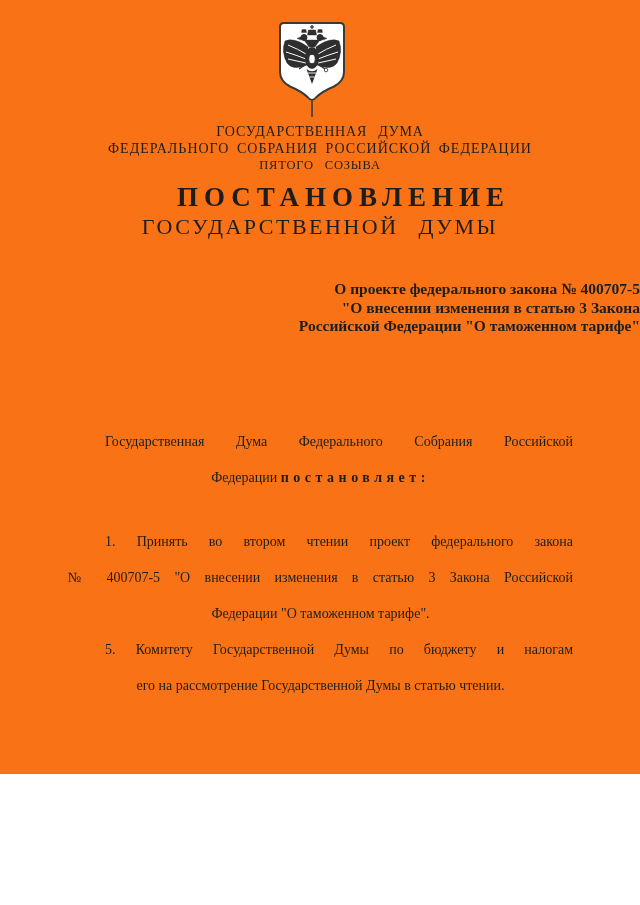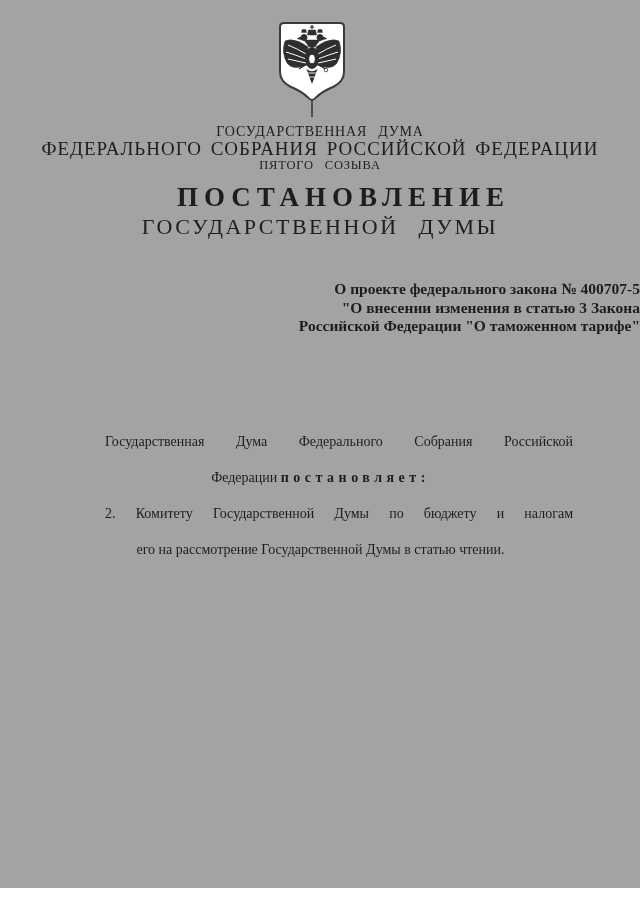--- a/index.html
+++ b/index.html
@@ -1,28 +1,28 @@
 <!DOCTYPE html>
 <html><head>
 <meta charset="utf-8">
 <style>
   html, body { margin:0; padding:0; }
   body {
     width:640px; height:905px; background:#ffffff;
     font-family:"Liberation Serif", serif; color:#1d1d1d;
   }
-  .page { position:relative; width:640px; height:888px; background:#a3a3a3; overflow:hidden; }
+  .page { position:relative; width:640px; height:774px; background:#f97316; overflow:hidden; }
 
   
   .crest { position:absolute; left:276px; top:20px; width:72px; height:99px; }
 
   
   .org { position:absolute; left:0; top:124px; width:640px; text-align:center; }
   .org-l1 { font-size:14px; line-height:16px; letter-spacing:0.8px; word-spacing:7px; }
-  .org-l2 { font-size:19px; line-height:17px; letter-spacing:1px;  word-spacing:3px; }
+  .org-l2 { font-size:14px; line-height:17px; letter-spacing:1px;  word-spacing:3px; }
   .org-l3 { font-size:12.5px; line-height:17px; letter-spacing:0.8px; word-spacing:7px; }
 
   
   .title { position:absolute; left:0; top:182px; width:640px; text-align:center; }
   .title-main { font-size:27px; font-weight:bold; letter-spacing:6px; line-height:30px;margin-left:47px; }
   .title-sub  { font-size:22px; font-weight:normal; letter-spacing:2.5px; word-spacing:12px; line-height:27px; margin-top:1px; }
 
   
   .subject { position:absolute; left:0; top:280px; width:640px; text-align:center; font-weight:bold; font-size:15.5px; }
   .subject .sline { line-height:18.5px;text-align:right; }
@@ -111,21 +111,26 @@
     <div class="sline">Российской Федерации "О таможенном тарифе"</div>
   </div>
 
   <div class="docbody">
 
     <div>
       <div class="bl just indent">Государственная Дума Федерального Собрания Российской</div>
       <div class="bl"><span>Федерации </span><span class="em-spaced">постановляет:</span></div>
     </div>
 
+    <div class="gap-before">
+      <div class="bl just indent">1. Принять во втором чтении проект федерального закона</div>
+      <div class="bl just">№ 400707-5 "О внесении изменения в статью 3 Закона Российской</div>
+      <div class="bl">Федерации "О таможенном тарифе".</div>
+    </div>
 
     <div>
-      <div class="bl just indent">2. Комитету Государственной Думы по бюджету и налогам</div>
+      <div class="bl just indent">5. Комитету Государственной Думы по бюджету и налогам</div>
       <div class="bl">его на рассмотрение Государственной Думы в статью чтении.</div>
     </div>
 
   </div>
 
 </div>
 
 </body></html>

